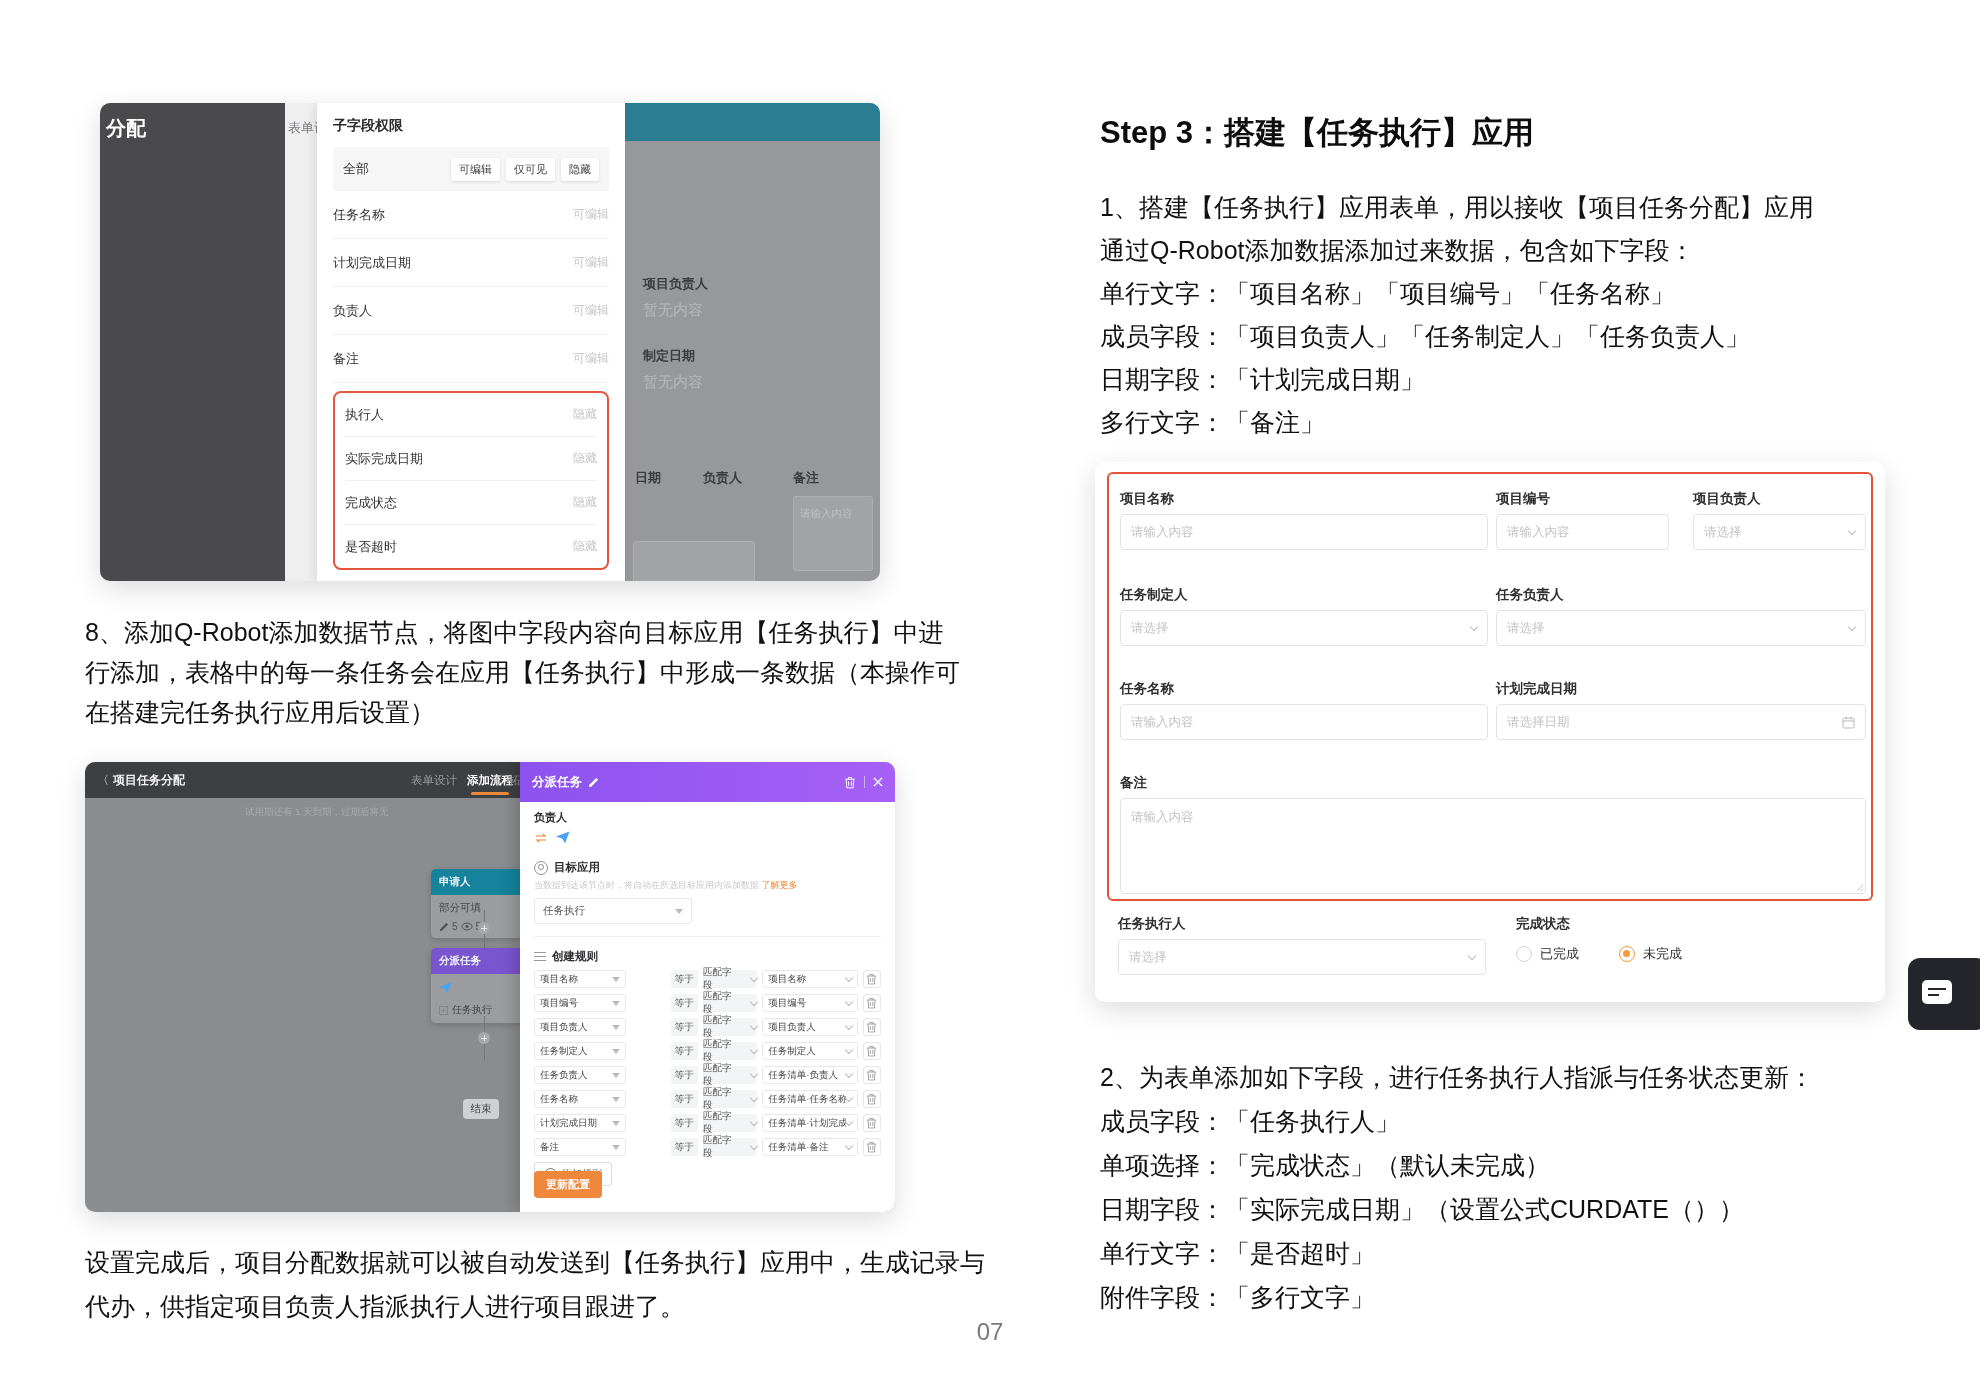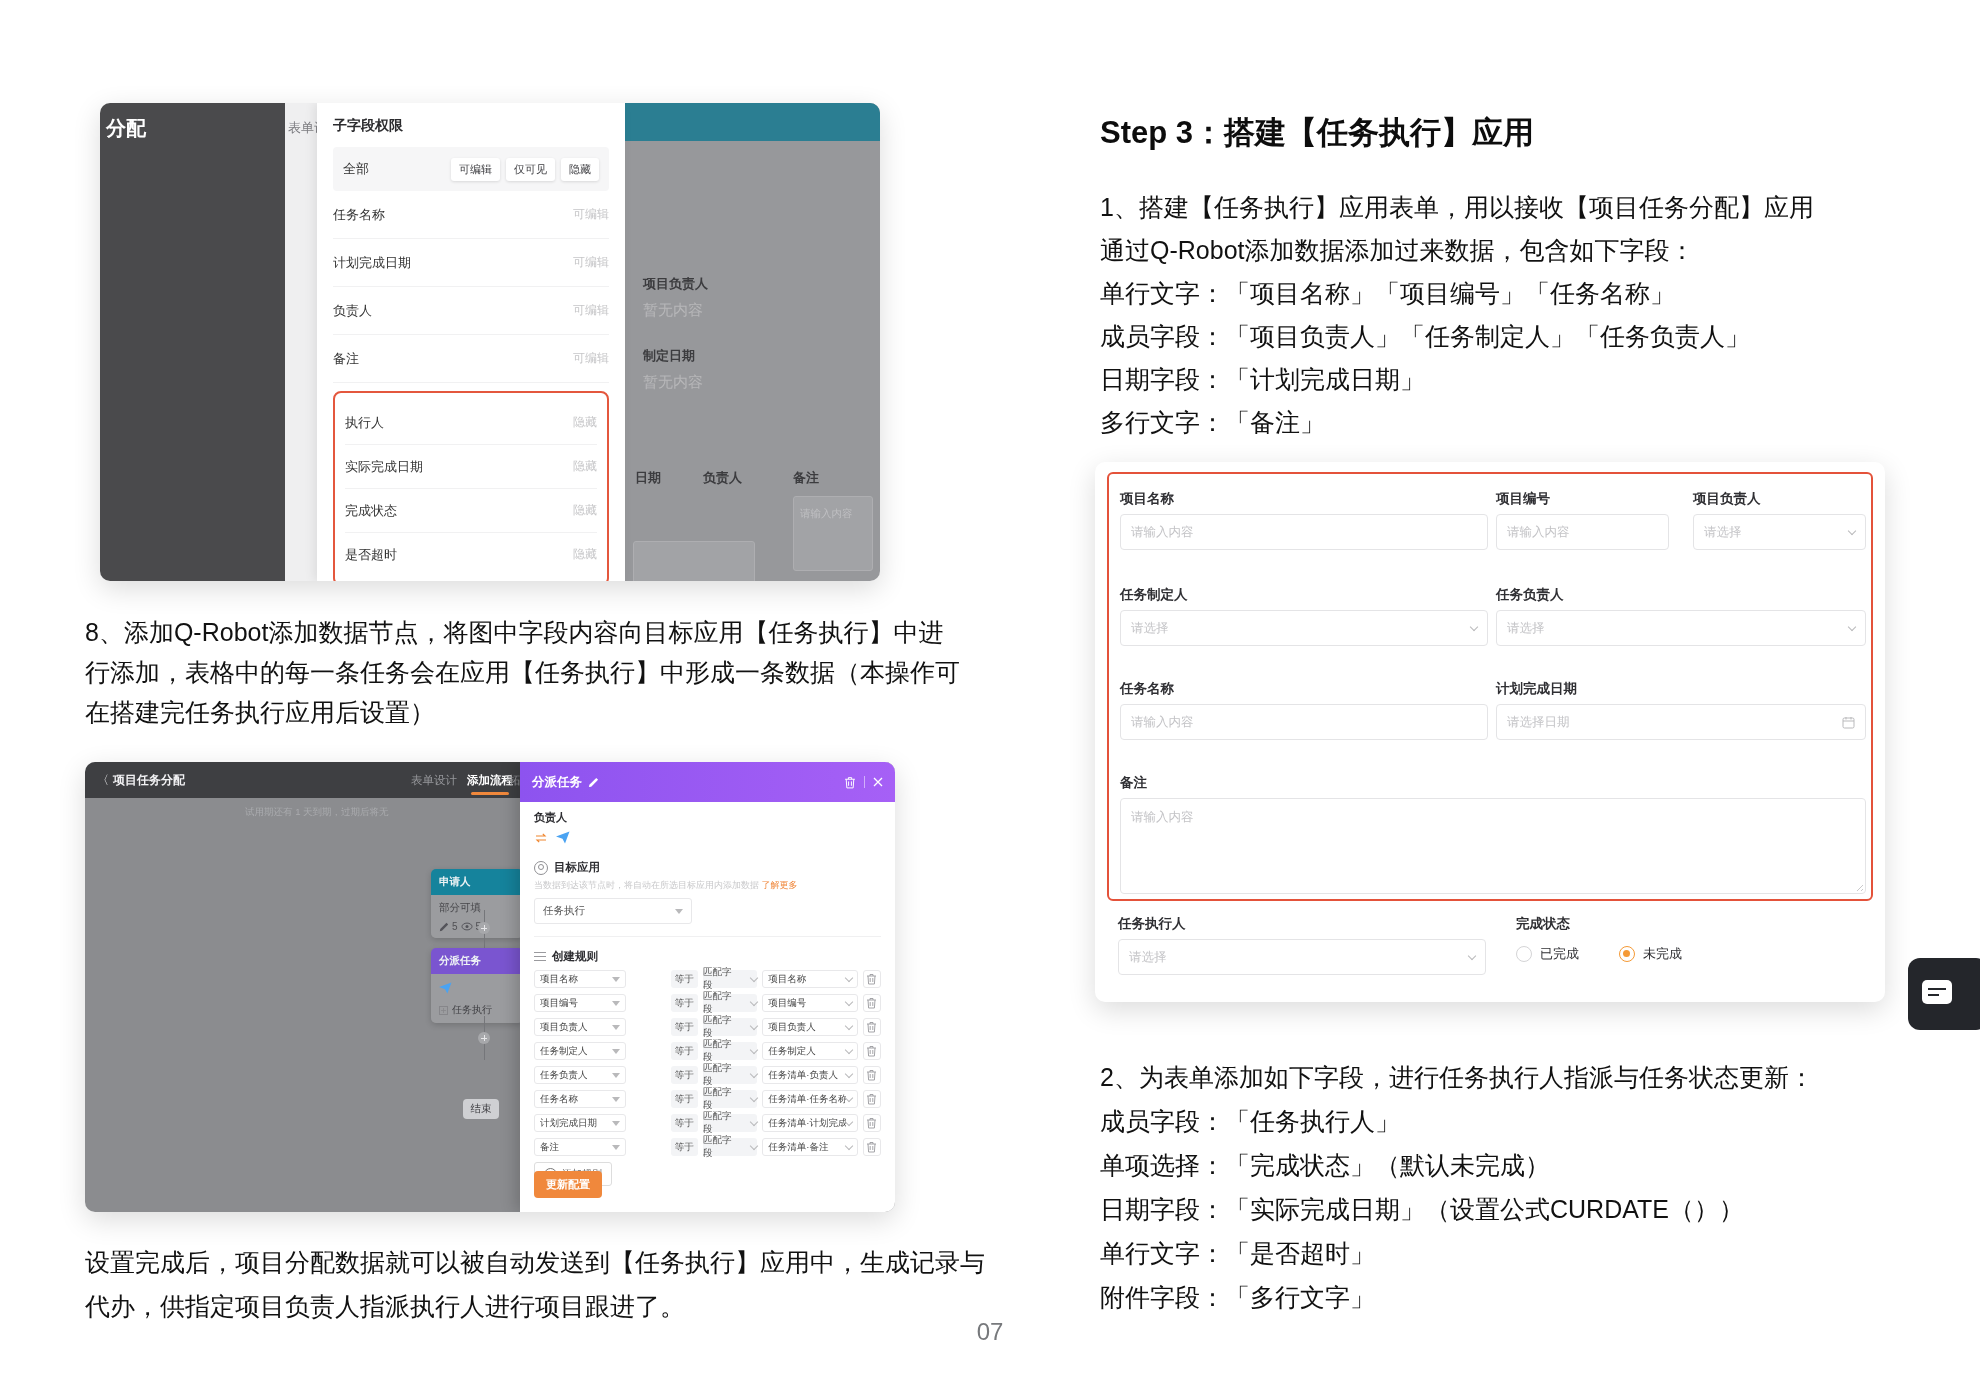--- a/index.html
+++ b/index.html
@@ -28,21 +28,21 @@
   .m-all{margin-top:12px;height:44px;background:#f6f6f7;border-radius:4px;display:flex;
          align-items:center;padding:0 10px;}
   .m-all-label{font-size:13px;color:#333;flex:1;}
   .m-btn{font-size:11px;color:#3c3c40;background:#fff;border-radius:3px;padding:4px 8px;
          margin-left:6px;box-shadow:0 1px 3px rgba(0,0,0,.12);cursor:pointer;}
   .m-row{height:47px;display:flex;align-items:center;justify-content:space-between;
          border-bottom:1px solid #f1f1f2;}
   .m-row:last-child{border-bottom:none;}
   .m-row .lb{font-size:13px;color:#333;}
   .m-row .pm{font-size:12px;color:#c6c6c8;}
-  .m-redbox{margin-top:8px;border:2px solid #e4573d;border-radius:8px;padding:8px 10px;}
+  .m-redbox{margin-top:8px;border:2px solid #e4573d;border-radius:8px;padding:0 10px;}
   .m-redbox .m-row{height:43px;}
 
   .s1-right{position:absolute;left:525px;top:0;right:0;height:100%;background:#97989b;}
   .s1-teal{position:absolute;left:0;top:0;width:100%;height:38px;background:#2b7e92;}
   .s1-lab{position:absolute;font-size:13px;font-weight:bold;color:#3c3c3f;}
   .s1-val{position:absolute;font-size:15px;color:#b7b7b9;}
   .s1-notebox{position:absolute;left:168px;top:393px;width:80px;height:75px;background:#a2a3a6;
               border:1px solid #aeaeb1;border-radius:3px;padding:6px;box-sizing:border-box;}
   .s1-notebox span{font-size:10.5px;color:#bfbfc2;}
   .s1-cutbox{position:absolute;left:8px;top:438px;width:120px;height:60px;background:#a2a3a6;

